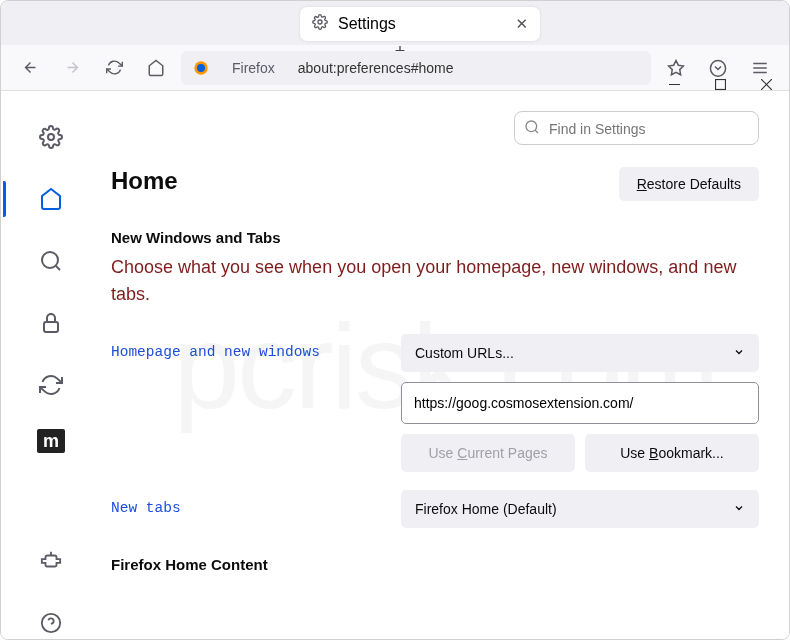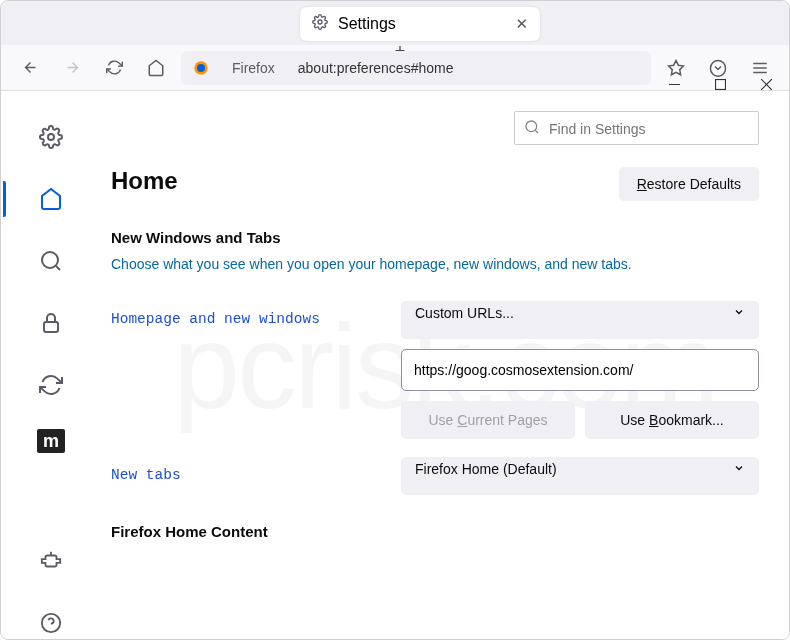--- a/index.html
+++ b/index.html
@@ -25,36 +25,36 @@
 
 .sidebar { width: 100px; display: flex; flex-direction: column; align-items: center; padding-top: 28px; gap: 26px; }
 .side-item { width: 36px; height: 36px; display: flex; align-items: center; justify-content: center; color: #5b5b66; border-radius: 4px; cursor: pointer; position: relative; }
 .side-item.active { color: #0060df; }
 .side-item.active::before { content: ''; position: absolute; left: -30px; width: 3px; height: 36px; background: #0060df; border-radius: 0 2px 2px 0; }
 .side-item.mbox { background: #222; color: #fff; font-weight: bold; font-size: 18px; width: 28px; height: 24px; border-radius: 2px; }
 .side-spacer { flex: 1; }
 
 .main { flex: 1; padding: 20px 30px 0 10px; position: relative; overflow: hidden; }
 .search-wrap { display: flex; justify-content: flex-end; margin-bottom: 22px; }
-.search-input { width: 245px; height: 34px; border: 1px solid #ccc; border-radius: 2px; padding: 1px 12px 0 34px; font-size: 14px; background: #fff; }
+.search-input { width: 245px; height: 34px; border: 1px solid #ccc; border-radius: 8px; padding: 1px 12px 0 34px; font-size: 14px; background: #fff; }
 .search-box { position: relative; }
 .search-box .sicon { position: absolute; left: 10px; top: 8px; color: #888; }
 
 .page-head { display: flex; align-items: flex-start; margin-bottom: 28px; }
 .page-title { font-size: 24px; font-weight: 600; color: #0c0c0d; }
 .restore-btn { margin-left: auto; padding: 9px 18px; background: #f0f0f4; border: none; border-radius: 5px; font-size: 14px; color: #0c0c0d; cursor: pointer; }
 .restore-btn .ul { text-decoration: underline; }
 
 .section-title { font-size: 15px; font-weight: 600; color: #0c0c0d; margin-bottom: 8px; }
-.section-desc { font-size: 14px; color: #0369a1; margin-bottom: 26px; line-height: 1.5; }
+.section-desc { font-size: 18px; color: #7f1d1d; margin-bottom: 26px; line-height: 1.5; }
 
 .form-row { display: flex; align-items: flex-start; margin-bottom: 18px; }
 .form-label { width: 290px; font-size: 14.5px; color: #1d4ed8; padding-top: 10px; font-family: Liberation Mono, monospace; }
 .form-ctrl { flex: 1; display: flex; flex-direction: column; gap: 10px; }
-.select-box { height: 38px; background: #f0f0f4; border-radius: 5px; display: flex; align-items: flex-start; padding: 4px 14px; font-size: 14px; color: #0c0c0d; cursor: pointer; position: relative; font-weight: 500; }
+.select-box { height: 38px; background: #f0f0f4; border-radius: 5px; display: flex; align-items: center; padding: 4px 14px; font-size: 14px; color: #0c0c0d; cursor: pointer; position: relative; font-weight: 500; }
 .select-box .chev { margin-left: auto; }
 .text-input { height: 42px; border: 1px solid #8f8f9d; border-radius: 5px; padding: 0 12px; font-size: 14px; width: 100%; }
 .btn-pair { display: flex; gap: 10px; }
 .btn { flex: 1; height: 38px; background: #f0f0f4; border: none; border-radius: 5px; font-size: 14px; color: #0c0c0d; cursor: pointer; }
 .btn.disabled { color: #a0a0a8; }
 .btn .ul { text-decoration: underline; }
 
 .content-section { margin-top: 28px; }
 
 .watermark { position: absolute; top: 50%; left: 50%; transform: translate(-50%, -50%); font-size: 120px; font-weight: 300; color: rgba(0,0,0,0.04); pointer-events: none; z-index: 0; white-space: nowrap; letter-spacing: -3px; }

